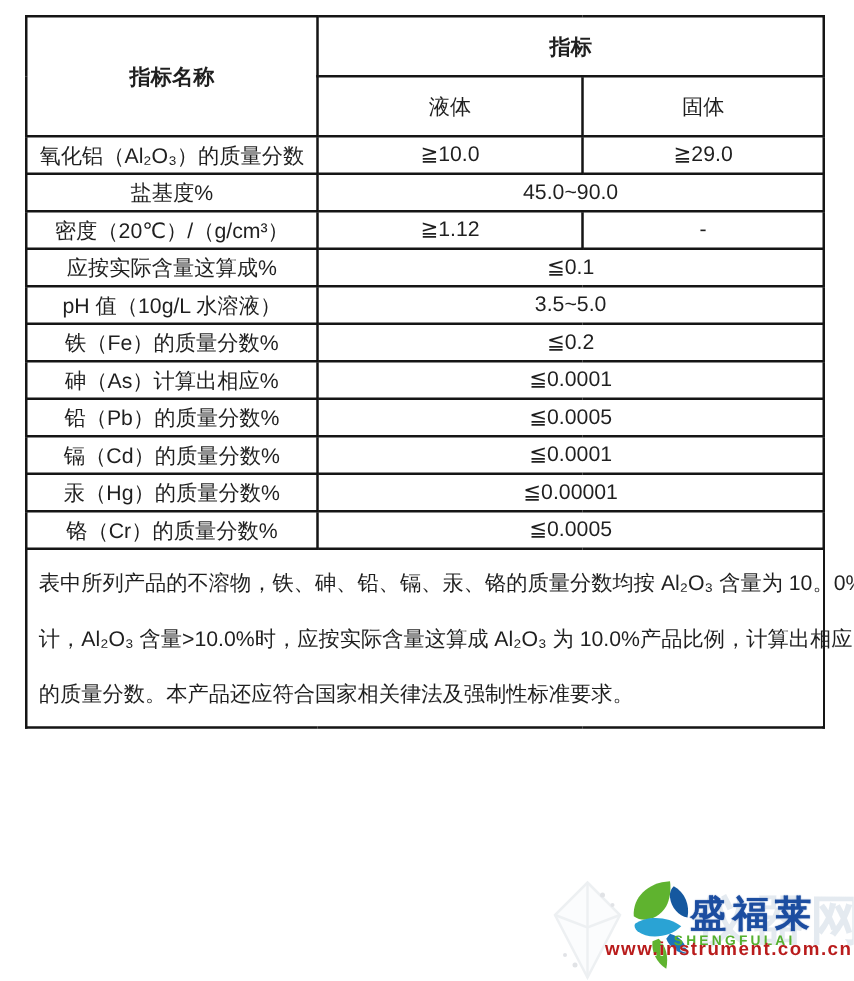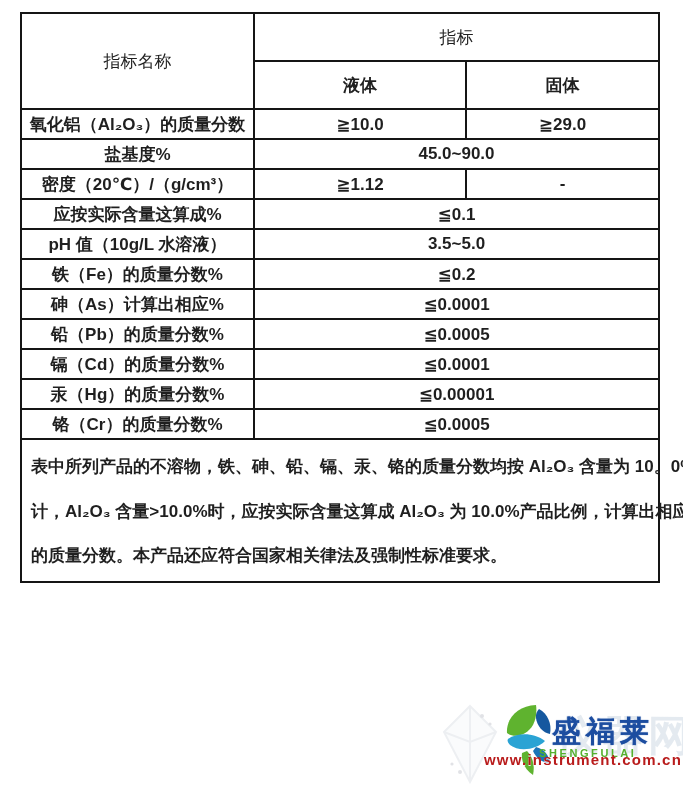--- a/index.html
+++ b/index.html
@@ -6,25 +6,25 @@
   body{
     width:683px;height:785px;position:relative;overflow:hidden;
     background:#ffffff;color:#1f1f1f;
     font-family:"Liberation Sans","DejaVu Sans",sans-serif;
   }
   .sheet{position:absolute;left:20px;top:12px;width:638px;}
   table{border-collapse:collapse;table-layout:fixed;width:638px;}
   th,td{
     border:2px solid #151515;
     text-align:center;vertical-align:middle;
-    font-size:17px;font-weight:bold;padding:0;
+    font-size:17px;font-weight:normal;padding:0;
     background:#fff;
   }
   thead th{height:46px;}
-  thead th.hd{font-weight:normal;font-size:17px;border-radius:13px;}
+  thead th.hd{font-weight:bold;font-size:17px;border-radius:13px;}
   tbody tr{height:30px;}
   td.footcell{
     height:136px;vertical-align:top;text-align:left;
     padding:5px 10px 0 9px;position:relative;background:#fff;
   }
   .fline{
     font-size:17px;line-height:44.5px;white-space:nowrap;
     text-align:justify;
   }
   .fline.j{text-align-last:justify;}

